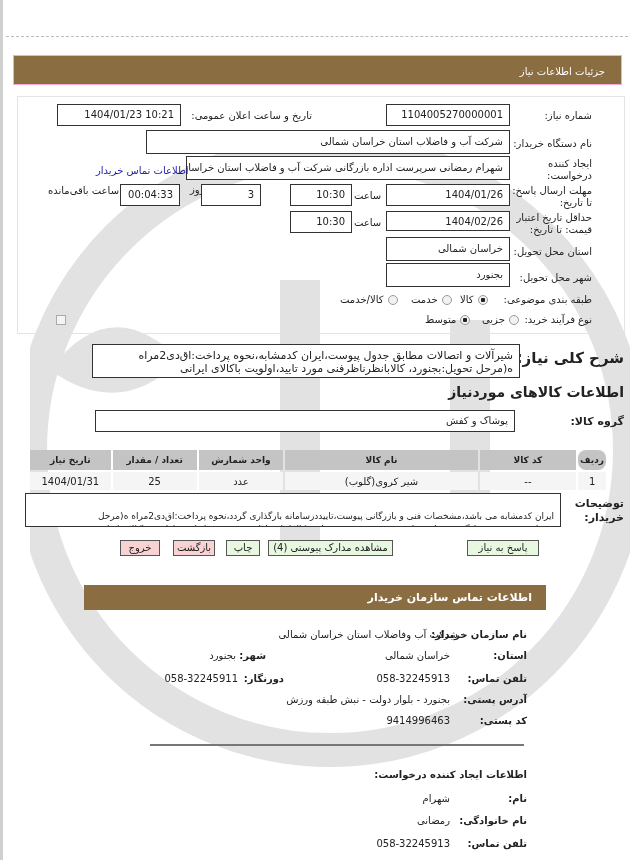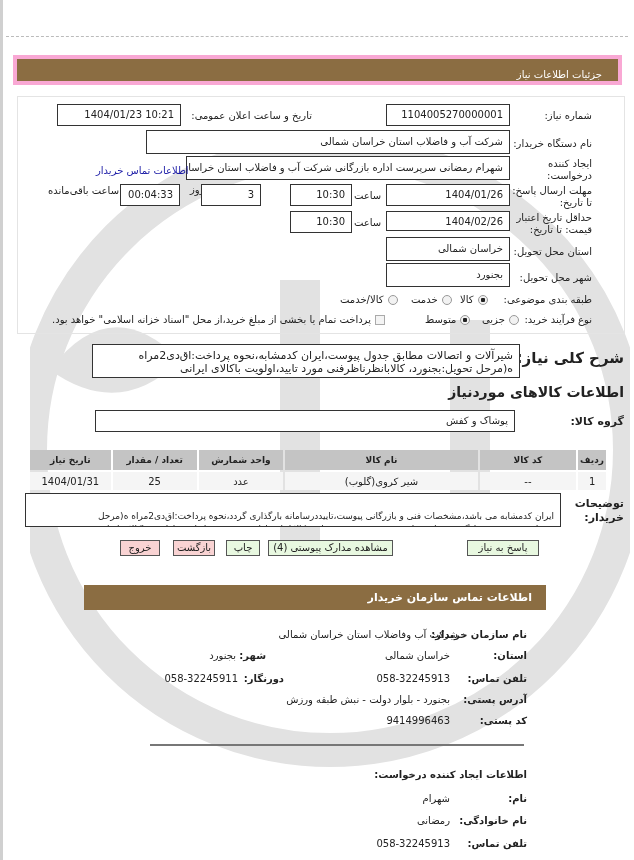--- a/index.html
+++ b/index.html
@@ -1,21 +1,21 @@
 <!DOCTYPE html>
 <html><head>
 <meta charset="utf-8">
 <style>
   html,body{margin:0;padding:0;background:#fff;}
   body{width:634px;height:860px;position:relative;overflow:hidden;font-family:"DejaVu Sans",sans-serif;font-size:10px;color:#222;}
   .abs{position:absolute;}
   .leftline{left:0;top:0;width:3px;height:860px;background:#d0d0d0;}
   .dotline{left:6px;top:36px;width:622px;border-top:1px dashed #bbb;}
   .watermark{left:30px;top:120px;width:600px;height:740px;pointer-events:none;}
-  .hdr{background:#8b6d42;color:#fff;border:4px solid #f9a8d4;box-sizing:border-box;direction:rtl;}
+  .hdr{background:#8b6d42;color:#fff;border:1px solid #f9a8d4;box-sizing:border-box;direction:rtl;}
   .hdr1{left:13px;top:55px;width:609px;height:30px;font-size:10px;padding:10px 16px 0 0;}
   .panel{left:17px;top:96px;width:606px;height:236px;border:1px solid #e4e4e4;}
   .box{position:absolute;border:1px solid #333;background:#fff;box-sizing:border-box;direction:rtl;padding:0 6px;line-height:20px;font-size:10px;white-space:nowrap;overflow:hidden;}
   .lbl{position:absolute;direction:rtl;text-align:right;font-size:10px;line-height:12px;}
   .radio{display:inline-block;width:8px;height:8px;border-radius:50%;border:1px solid #999;background:#f2f2f2;vertical-align:middle;margin-left:4px;}
   .radio.on{background:radial-gradient(circle,#222 35%,#f2f2f2 45%);}
   .chk{display:inline-block;width:8px;height:8px;border:1px solid #aaa;background:#f4f4f4;vertical-align:middle;margin-left:4px;}
   .link{color:#1a1aa6;}
   .bold{font-weight:bold;}
   table.items{position:absolute;left:28px;top:448px;width:580px;border-collapse:separate;border-spacing:2px;direction:rtl;font-size:10px;}
@@ -82,33 +82,33 @@
 <div class="box" style="left:386px;top:263px;width:124px;height:24px;line-height:22px;">بجنورد</div>
 
 <div class="lbl" style="right:42px;top:294px;">طبقه بندی موضوعی:</div>
 <div class="lbl" style="left:460px;top:294px;"><span class="radio on"></span><span>کالا</span></div>
 <div class="lbl" style="left:411px;top:294px;"><span class="radio"></span><span>خدمت</span></div>
 <div class="lbl" style="left:340px;top:294px;"><span class="radio"></span><span>کالا/خدمت</span></div>
 
 <div class="lbl" style="right:42px;top:314px;">نوع فرآیند خرید:</div>
 <div class="lbl" style="left:482px;top:314px;"><span class="radio"></span><span>جزیی</span></div>
 <div class="lbl" style="left:425px;top:314px;"><span class="radio on"></span><span>متوسط</span></div>
-<div class="lbl" style="left:52px;top:314px;"><span class="chk"></span><span>پرداخت تمام یا بخشی از مبلغ خرید،از محل "اسناد خزانه اسلامی" خواهد بود.</span></div>
+<div class="lbl" style="left:52px;top:314px;"><span class="chk"></span></div>
 
 <div class="lbl bold" style="right:10px;top:352px;font-size:15px;">شرح کلی نیاز:</div>
 <div class="box" style="left:92px;top:344px;width:428px;height:34px;white-space:normal;line-height:13px;padding:4px 6px;font-size:11px;">شیرآلات و اتصالات مطابق جدول پیوست،ایران کدمشابه،نحوه پرداخت:اق‌دی‌2مراه ه(مرحل تحویل:بجنورد، کالابانظرناظرفنی مورد تایید،اولویت باکالای ایرانی</div>
 
 <div class="lbl bold" style="right:10px;top:386px;font-size:14px;">اطلاعات کالاهای موردنیاز</div>
 <div class="lbl bold" style="right:10px;top:416px;font-size:11px;">گروه کالا:</div>
 <div class="box" style="left:95px;top:410px;width:420px;height:22px;">پوشاک و کفش</div>
 
 <table class="items">
   <thead>
     <tr>
-      <th style="width:26px;">ردیف</th>
+      <th style="width:26px;border-radius:8px;">ردیف</th>
       <th style="width:100px;">کد کالا</th>
       <th style="width:200px;">نام کالا</th>
       <th style="width:86px;">واحد شمارش</th>
       <th style="width:86px;">تعداد / مقدار</th>
       <th style="width:80px;">تاریخ نیاز</th>
     </tr>
   </thead>
   <tbody>
     <tr>
       <td>1</td>

